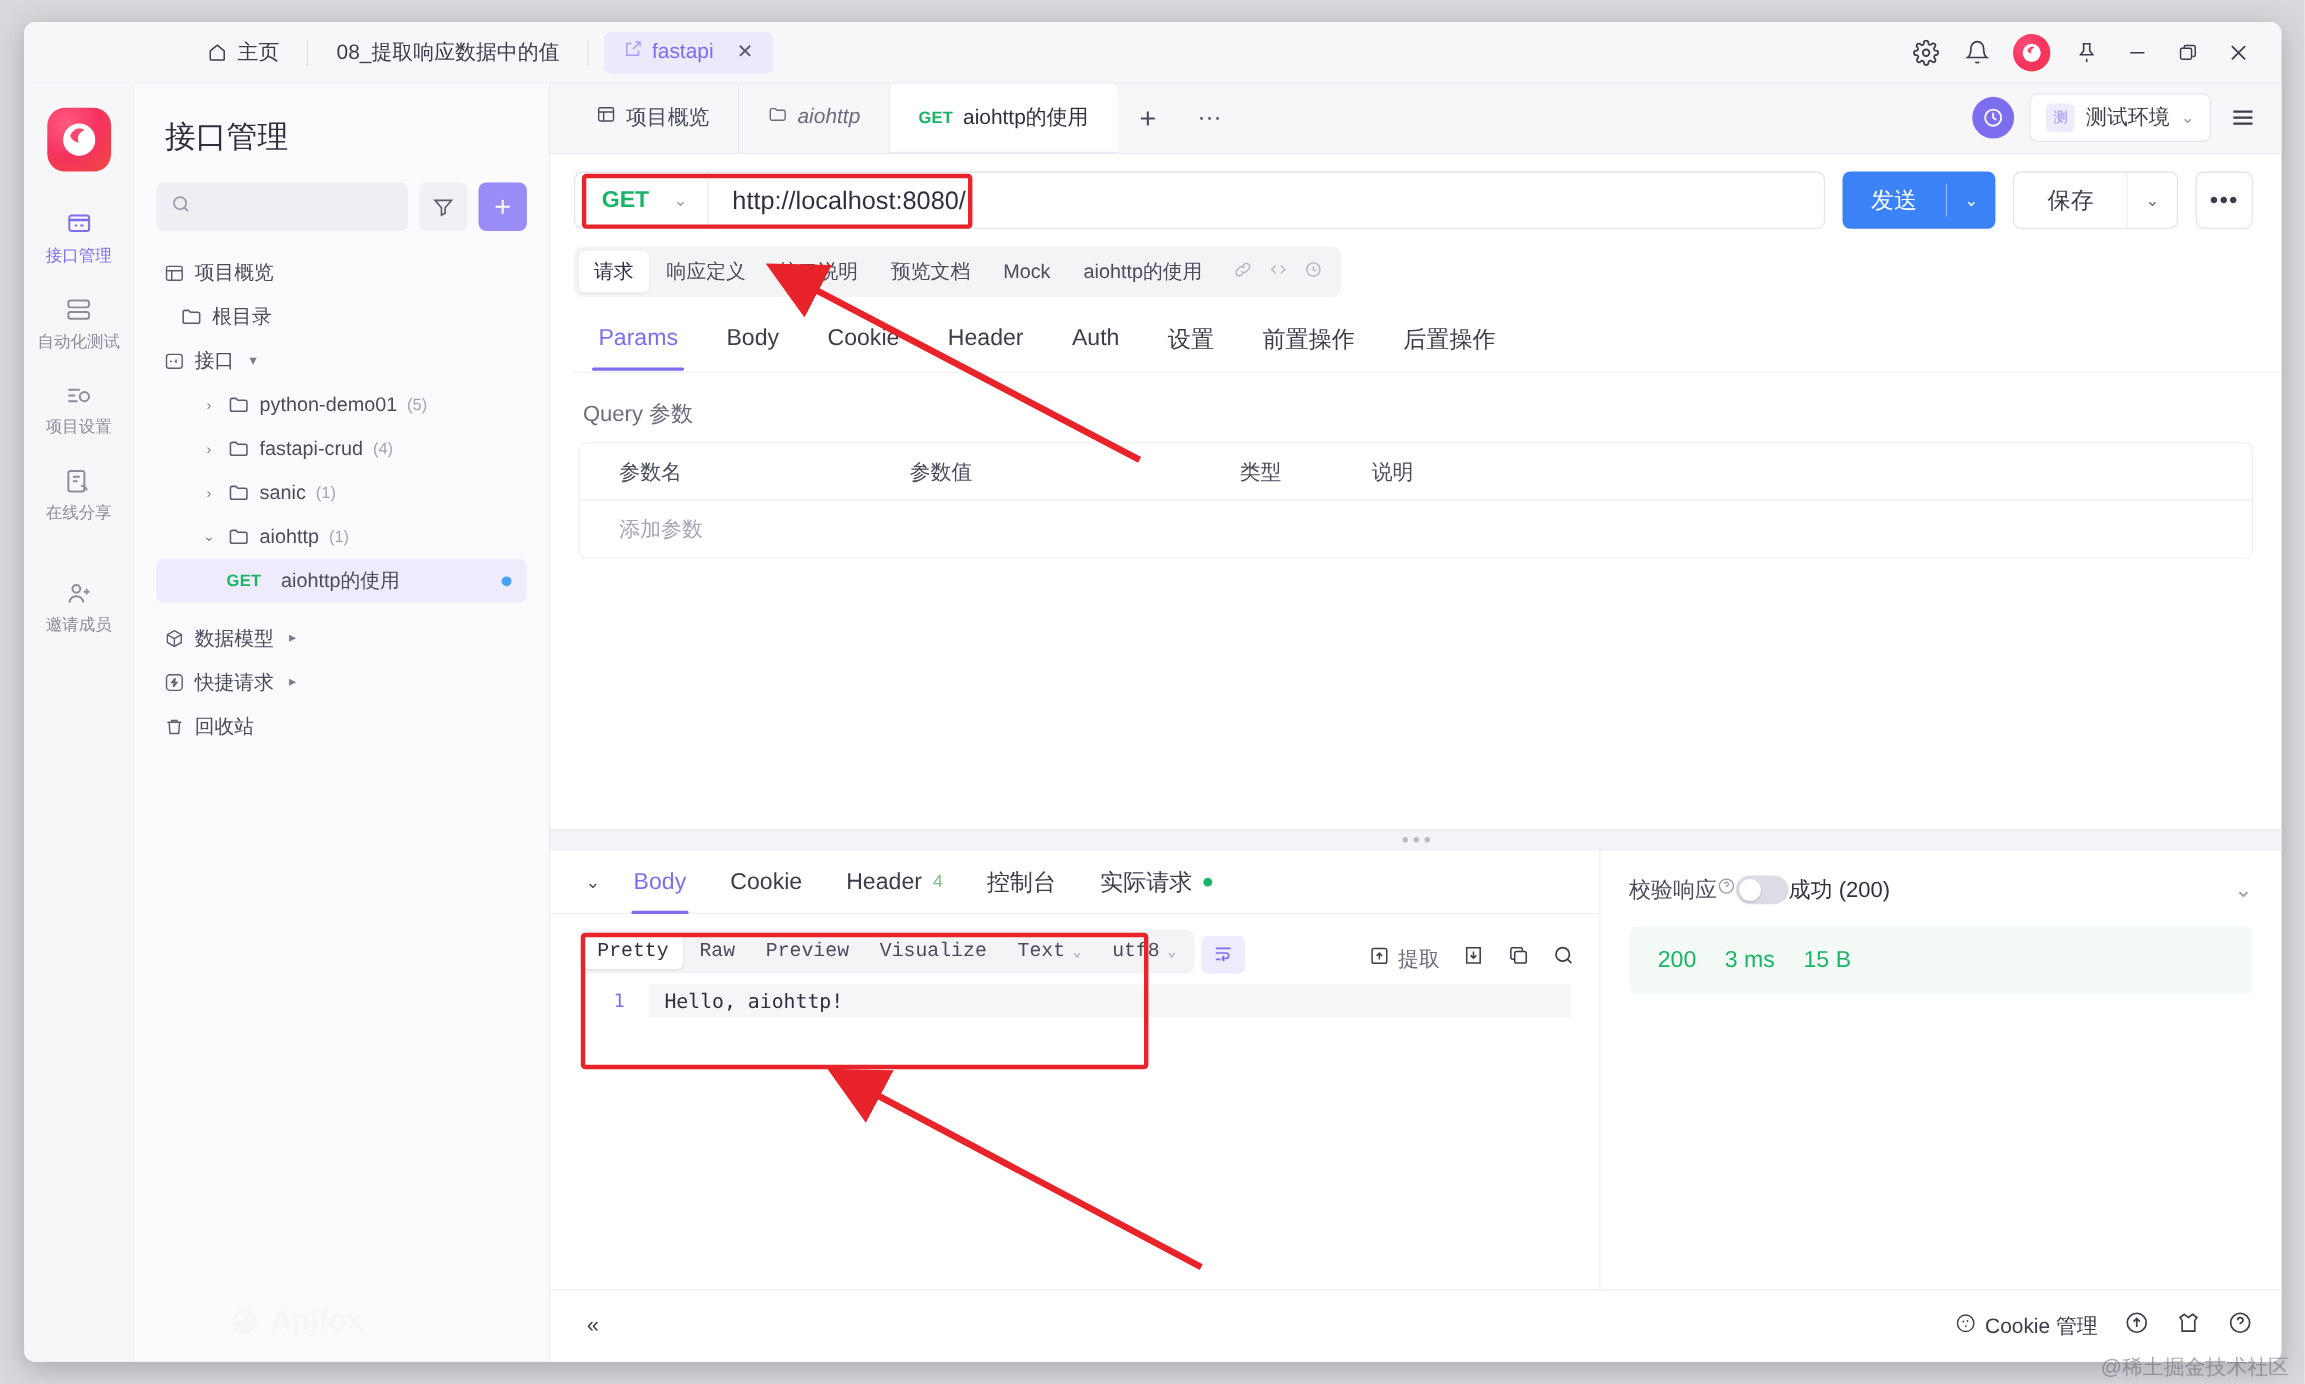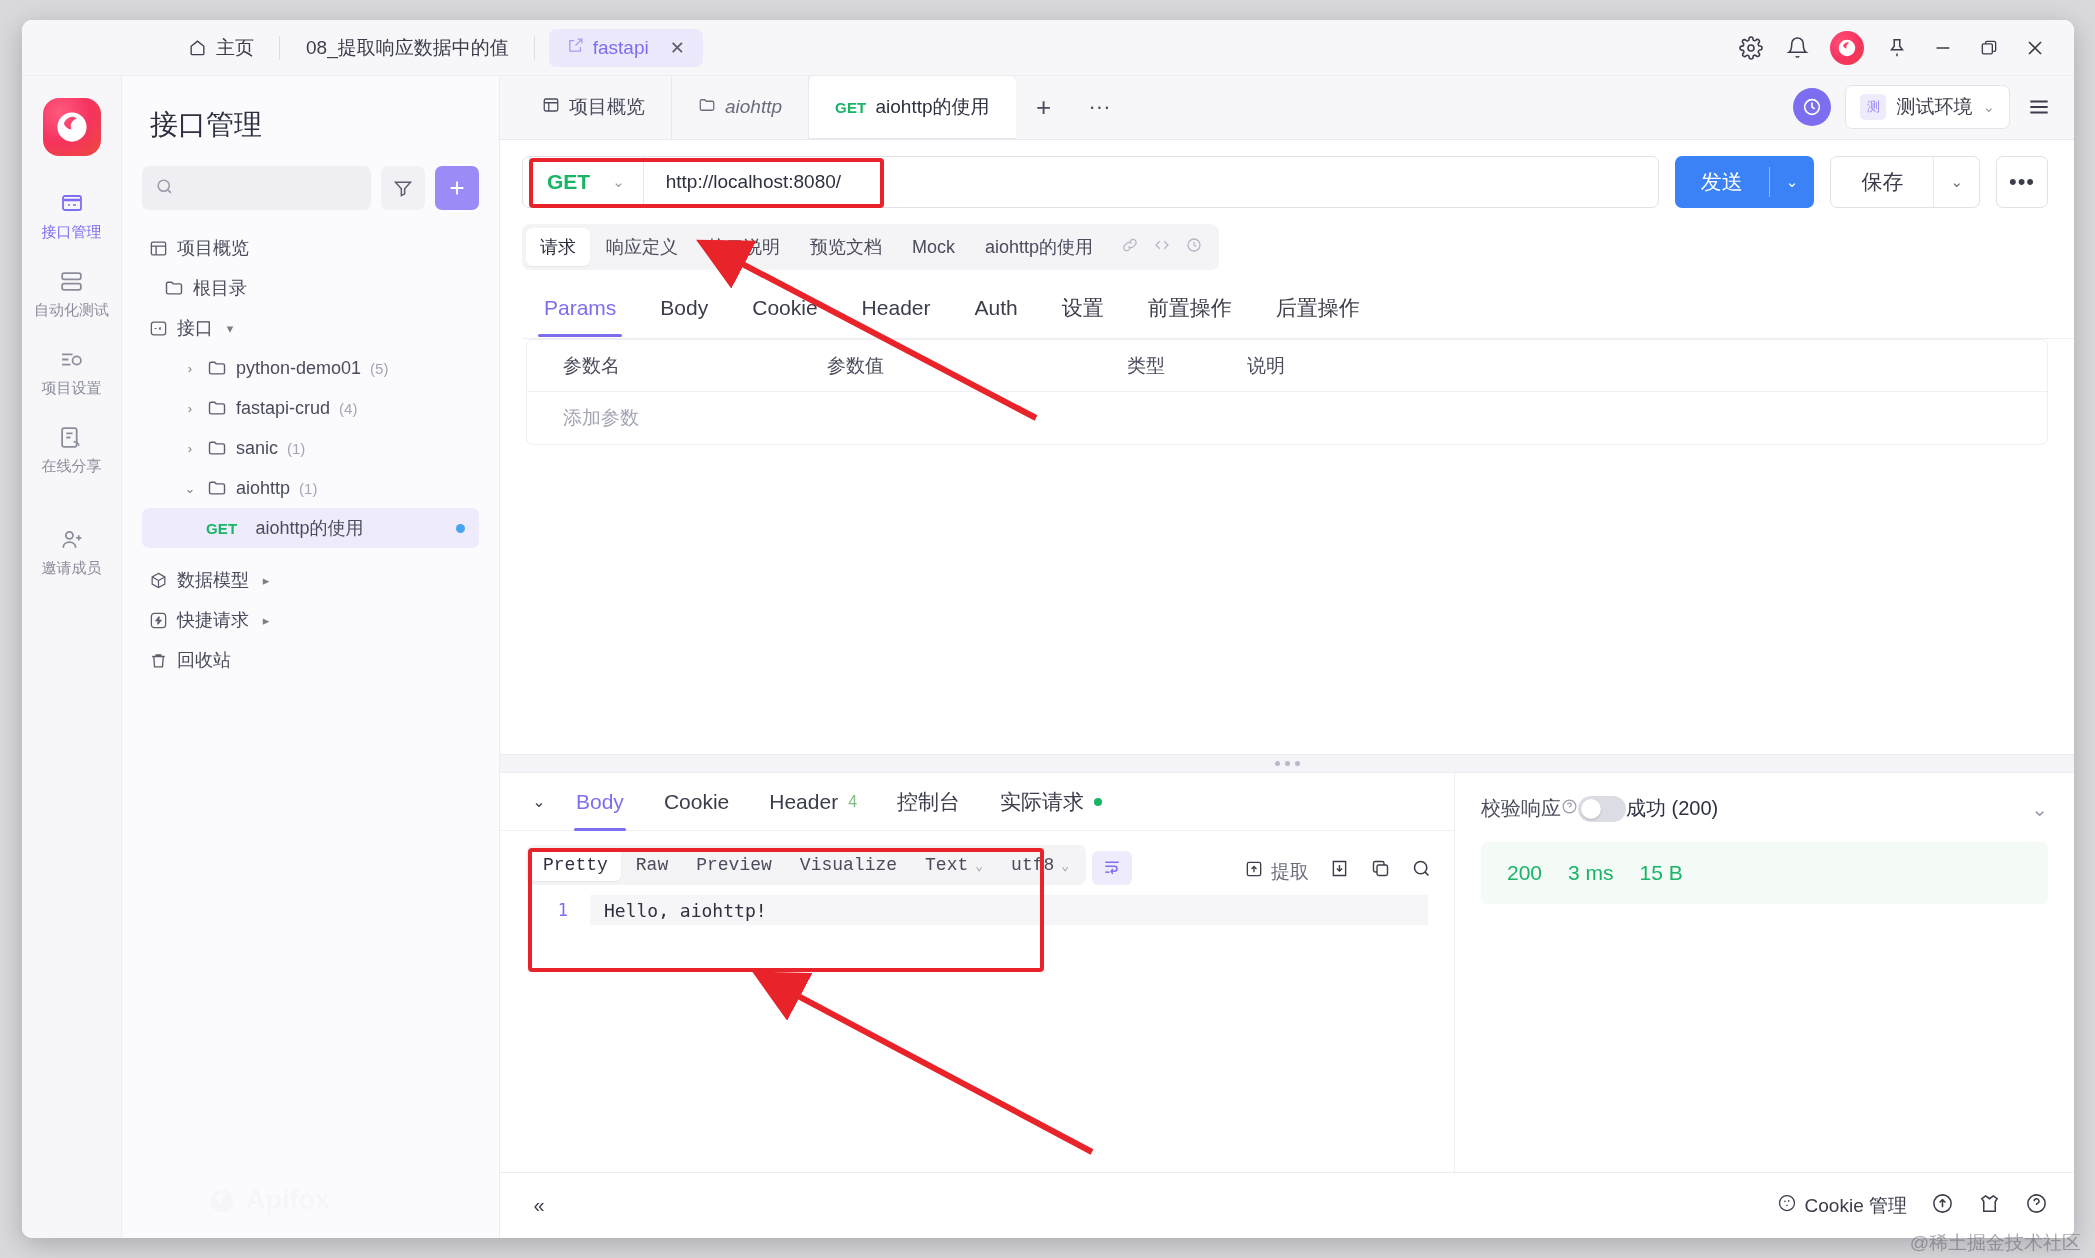--- a/index.html
+++ b/index.html
@@ -200,21 +200,21 @@
     display: flex; align-items: center; background: #fff;
     position: relative;
   }
   .method-sel {
     display: flex; align-items: center; gap: 22px;
     padding: 0 18px 0 24px; height: 100%;
     border-right: 1px solid #e6e6ee; color: #18b566;
     font-weight: bold; font-size: 21px;
   }
   .method-sel .car { color: #9a9cab; font-weight: normal; font-size: 15px; }
-  .url-text { padding-left: 22px; font-size: 19px; color: #2e3040; }
+  .url-text { padding-left: 22px; font-size: 23px; color: #2e3040; }
   .btn-send {
     height: 52px; background: #3b82f6; color: #fff; border-radius: 7px;
     display: flex; align-items: center; font-size: 21px;
   }
   .btn-send .lbl { padding: 0 26px; }
   .btn-send .dv { width: 1px; height: 30px; background: rgba(255,255,255,.45); }
   .btn-send .car { padding: 0 16px; font-size: 15px; }
   .btn-save {
     height: 52px; border: 1px solid #e0e0e8; border-radius: 7px;
     display: flex; align-items: center; font-size: 21px; color: #3b3d4a; background:#fff;
@@ -753,20 +753,21 @@
         <div class="seg">Body</div>
         <div class="seg">Cookie</div>
         <div class="seg">Header</div>
         <div class="seg">Auth</div>
         <div class="seg">设置</div>
         <div class="seg">前置操作</div>
         <div class="seg">后置操作</div>
       </div>
 
       <div class="req-area">
+        <div class="qlabel">Query 参数</div>
         <div class="ptable">
           <div class="hrow">
             <div class="c1">参数名</div>
             <div class="c2">参数值</div>
             <div class="c3">类型</div>
             <div class="c4">说明</div>
           </div>
           <div class="brow">
             <div class="c1">添加参数</div>
             <div class="c2"></div>

